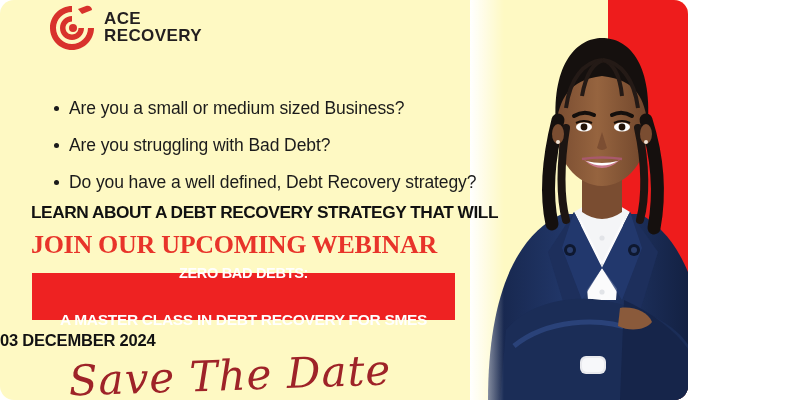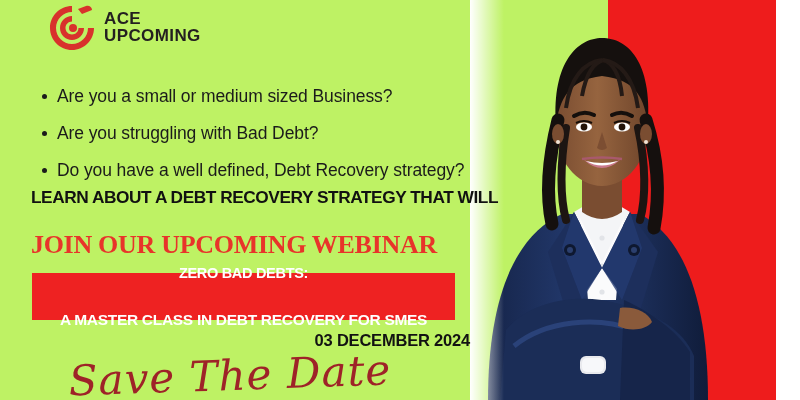--- a/index.html
+++ b/index.html
@@ -3,25 +3,26 @@
 <meta charset="utf-8">
 <title>Ace Litigator Webinar Flyer</title>
 <style>
   html, body {
     margin: 0;
     padding: 0;
     background: #ffffff;
   }
   #poster {
     position: relative;
-    width: 776px;
+    width: 688px;
     height: 400px;
     overflow: hidden;
-    background: #bef264;
-    font-family: "Liberation Sans", sans-serif;
+    background: #fef9c3;
+    font-family: "Liberation Sans", sans-serif;
+    border-radius: 14px;
   }
 
   
   .red-panel {
     position: absolute;
     top: 0;
     left: 608px;
     width: 192px;
     height: 400px;
     background: #ee1c1c;
@@ -56,21 +57,21 @@
     color: #231f20;
   }
   .logo-text div { display: block; }
 
   
   .bullets {
     position: absolute;
     left: 36px;
     top: 82px;
     width: 470px;
-    margin: 4px;
+    margin: 16px;
     padding: 0;
     list-style: none;
   }
   .bullets li {
     position: relative;
     padding-left: 17px;
     margin: 0 0 17px 0;
     font-family: "Liberation Sans", sans-serif;
     font-size: 17.5px;
     line-height: 20px;
@@ -85,21 +86,21 @@
     width: 5px;
     height: 5px;
     border-radius: 50%;
     background: #1b1b1b;
   }
 
   
   .headline {
     position: absolute;
     left: 31px;
-    top: 186px;
+    top: 201px;
     width: 480px;
     font-family: "Liberation Sans", sans-serif;
     font-weight: bold;
     font-size: 17.3px;
     line-height: 23px;
     letter-spacing: -0.45px;
     color: #111111;
   }
   .headline div { white-space: nowrap; }
 
@@ -139,21 +140,21 @@
   }
   .banner .b-line.one { font-size: 14.5px; line-height: 19px; }
   .banner .b-line.two { font-size: 15.5px; line-height: 21px; }
 
   
   .date {
     position: absolute;
     left: 0;
     top: 331px;
     width: 470px;
-    text-align: right;
+    text-align: left;
     font-family: "Liberation Sans", sans-serif;
     font-weight: bold;
     font-size: 16.5px;
     letter-spacing: -0.2px;
     color: #121212;
   }
 
   
   .script {
     position: absolute;
@@ -274,21 +275,21 @@
       <path d="M24 2 C 11.8 2, 2 11.8, 2 24 C 2 36.2, 11.8 46, 24 46
                C 36.2 46, 46 36.2, 46 24 L 40 24 C 40 32.8, 32.8 40, 24 40
                C 15.2 40, 8 32.8, 8 24 C 8 15.2, 15.2 8, 24 8 Z" fill="#d8322c"></path>
       <path d="M24 12 C 17.4 12, 12 17.4, 12 24 C 12 30.6, 17.4 36, 24 36
                C 30.6 36, 36 30.6, 36 24 L 30.5 24 C 30.5 27.6, 27.6 30.5, 24 30.5
                C 20.4 30.5, 17.5 27.6, 17.5 24 C 17.5 20.4, 20.4 17.5, 24 17.5 Z" fill="#d8322c"></path>
       <circle cx="25" cy="24" r="4" fill="#d8322c"></circle>
     </svg>
     <div class="logo-text">
       <div>ACE</div>
-      <div>UPCOMING</div>
+      <div>RECOVERY</div>
     </div>
   </div>
 
   <ul class="bullets">
     <li>Are you a small or medium sized Business?</li>
     <li>Are you struggling with Bad Debt?</li>
     <li>Do you have a well defined, Debt Recovery strategy?</li>
   </ul>
 
   <div class="headline">

